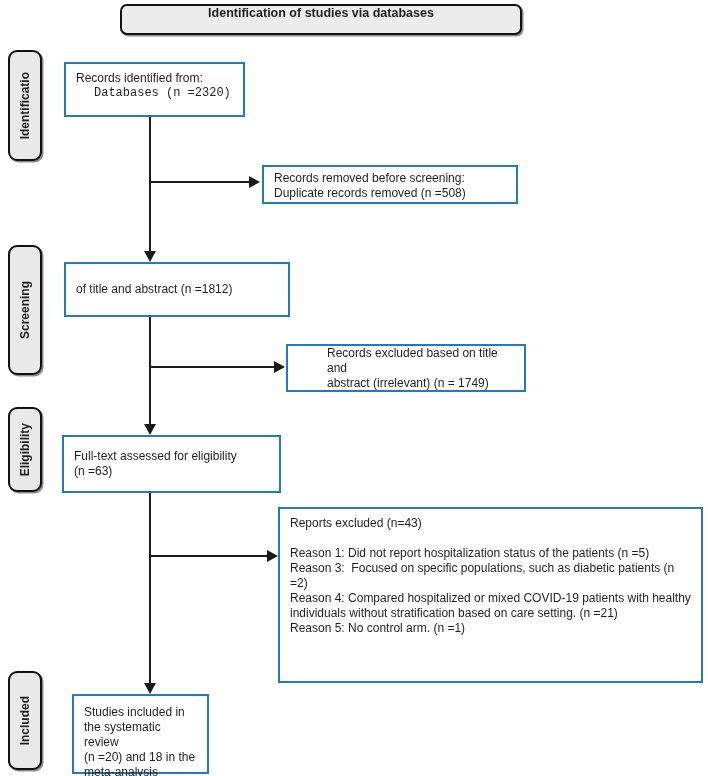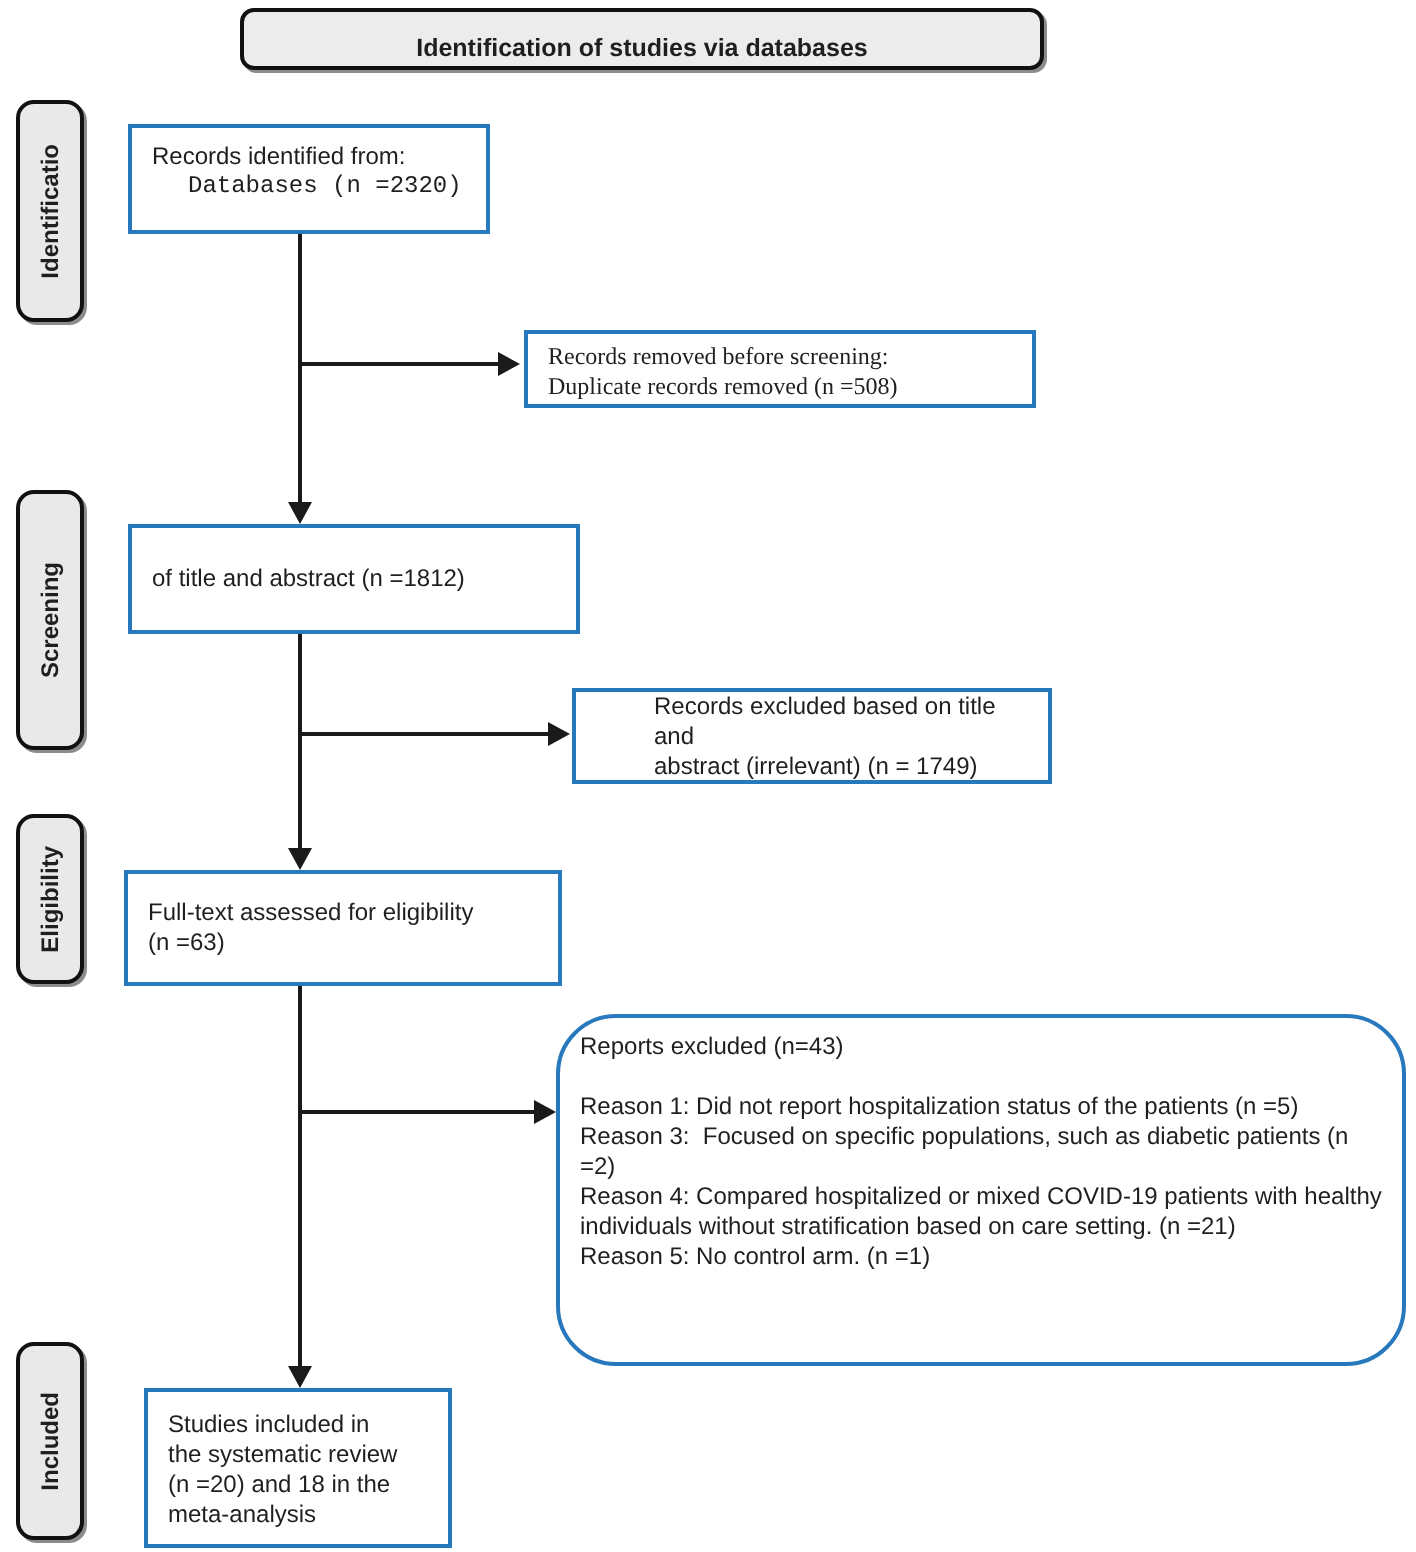--- a/index.html
+++ b/index.html
@@ -5,21 +5,21 @@
   html,body{margin:0;padding:0;background:#ffffff;}
   .canvas{
     position:relative;width:708px;height:776px;background:#ffffff;
     font-family:"Liberation Sans","DejaVu Sans",sans-serif;
     color:#1f1f1f;font-size:12px;line-height:1.25;overflow:hidden;
   }
   .header-pill{
     position:absolute;left:120px;top:4px;width:398px;height:27px;
     background:#ececec;border:2px solid #111;border-radius:7px;
     box-shadow:1.5px 1.5px 0 rgba(0,0,0,0.45);
-    display:flex;align-items:flex-end;justify-content:center;
+    display:flex;align-items:flex-start;justify-content:center;
     font-weight:bold;font-size:12.5px;
   }
   .stage{
     position:absolute;left:8px;width:30px;
     background:#e9e9e9;border:2px solid #111;border-radius:9px;
     box-shadow:1.5px 1.5px 0 rgba(0,0,0,0.45);
     display:flex;align-items:center;justify-content:center;
   }
   .stage span{
     writing-mode:vertical-rl;transform:rotate(180deg);
@@ -29,28 +29,28 @@
   .st-screening{top:245px;height:126px;}
   .st-eligibility{top:407px;height:81px;}
   .st-included{top:671px;height:95px;}
   .fbox{
     position:absolute;background:#fff;border:2px solid #2878be;
     padding:7px 10px;box-sizing:border-box;
   }
   .vcenter{display:flex;flex-direction:column;justify-content:center;}
   .b-identified{left:64px;top:62px;width:181px;height:55px;}
   .b-identified .indent{margin-left:18px;font-family:Liberation Mono, monospace;}
-  .b-removed{left:262px;top:165px;width:256px;height:39px;padding-top:4px;font-family:Liberation Serif, serif;}
+  .b-removed{left:262px;top:165px;width:256px;height:39px;padding-top:4px;}
   .b-screened{left:64px;top:262px;width:226px;height:55px;}
   .b-excluded-title{left:286px;top:344px;width:240px;height:48px;padding-left:39px;}
   .b-fulltext{left:62px;top:435px;width:219px;height:58px;}
-  .b-reports{left:278px;top:507px;width:425px;height:176px;border-radius:30px;}
+  .b-reports{left:278px;top:507px;width:425px;height:176px;}
   .b-reports .rtitle{margin-bottom:15px;}
   .b-reports .reason{white-space:pre-wrap;}
-  .b-included{left:72px;top:694px;width:154px;height:80px;padding-top:9px;}
+  .b-included{left:72px;top:694px;width:137px;height:80px;padding-top:9px;}
   .vline{position:absolute;width:2px;background:#1a1a1a;}
   .hline{position:absolute;height:2px;background:#1a1a1a;}
   .arr-down{
     position:absolute;width:0;height:0;
     border-left:6px solid transparent;border-right:6px solid transparent;
     border-top:11px solid #1a1a1a;
   }
   .arr-right{
     position:absolute;width:0;height:0;
     border-top:6px solid transparent;border-bottom:6px solid transparent;

